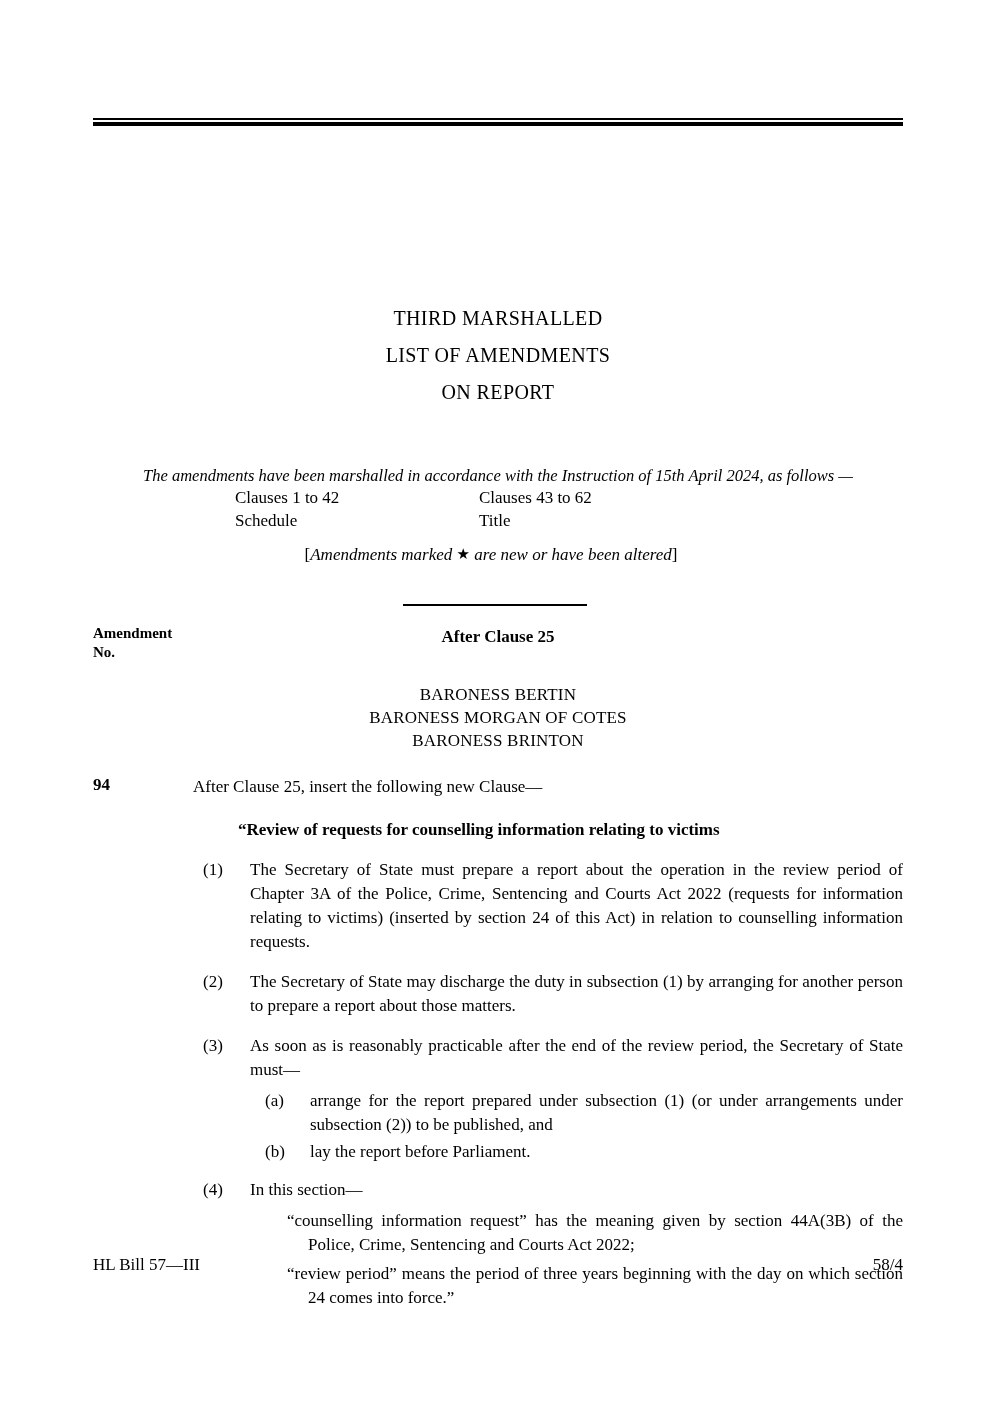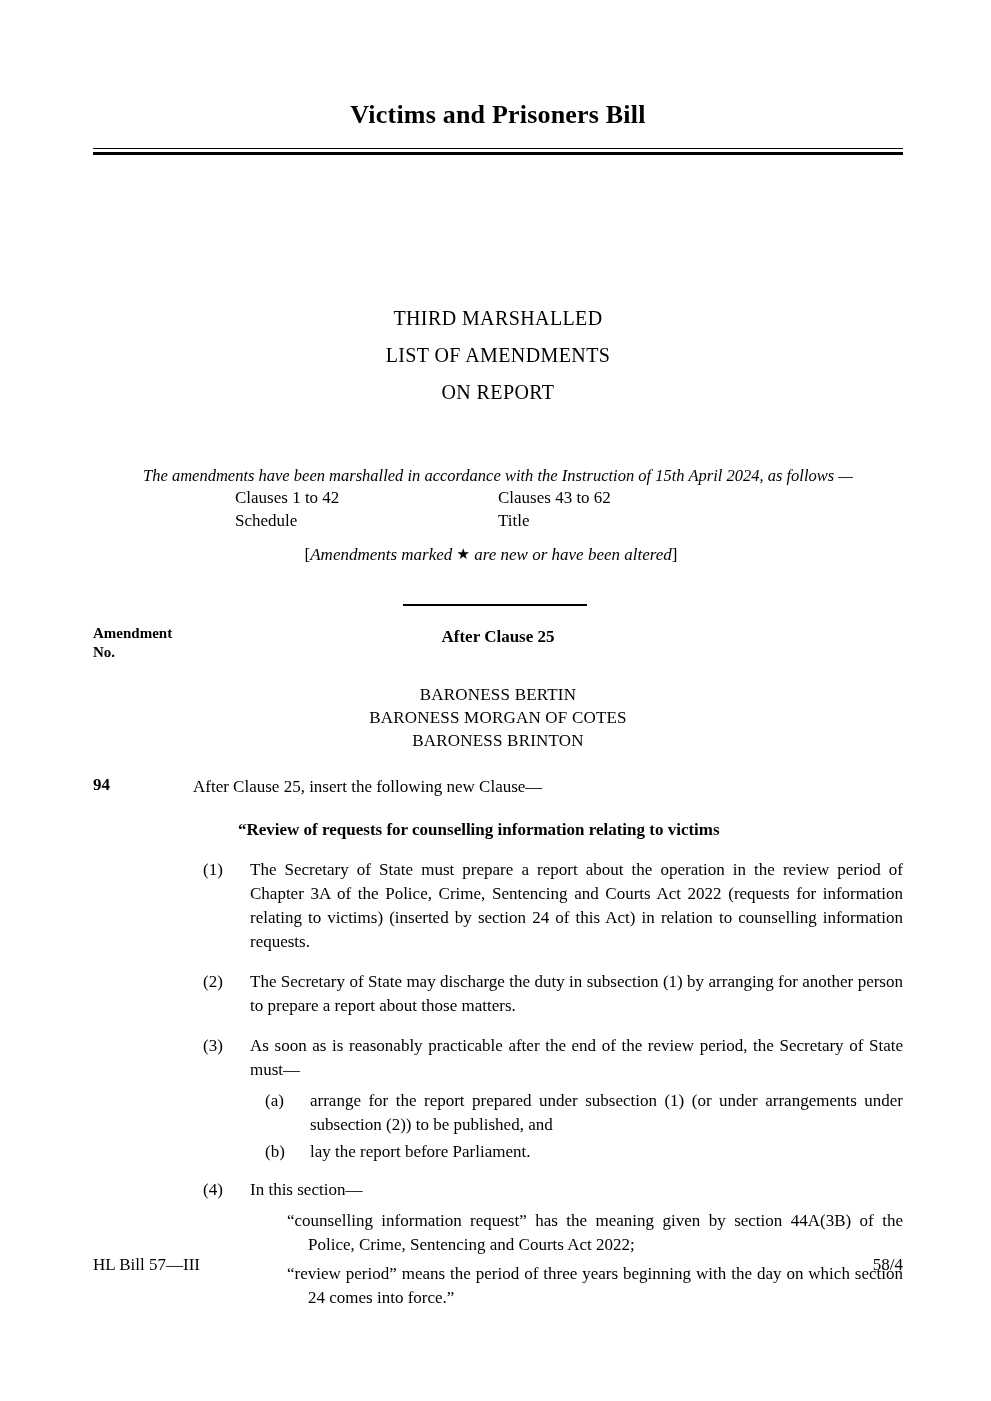--- a/index.html
+++ b/index.html
@@ -86,21 +86,21 @@
     position: relative;
     height: 48px;
     font-size: 17px;
     line-height: 23px;
   }
   .clause-columns .col {
     position: absolute;
     top: 0;
   }
   .clause-columns .col-left { left: 142px; }
-  .clause-columns .col-right { left: 405px; }
+  .clause-columns .col-right { left: 386px; }
   .clause-columns .item { white-space: nowrap; }
 
   .marked-note {
     position: absolute;
     left: 86px;
     top: 545px;
     width: 810px;
     text-align: center;
     font-size: 17px;
   }
@@ -235,21 +235,20 @@
     right: 0;
     top: 0;
   }
 </style>
 </head>
 <body>
 
 <div class="page">
 
   <div class="masthead">
-    <div class="bill-title">Victims and Prisoners Bill</div>
     <div class="rule-double">
       <div class="thin"></div>
       <div class="gap"></div>
       <div class="thick"></div>
     </div>
   </div>
 
   <div class="doc-headings">
     <div class="hline">THIRD MARSHALLED</div>
     <div class="hline">LIST OF AMENDMENTS</div>

